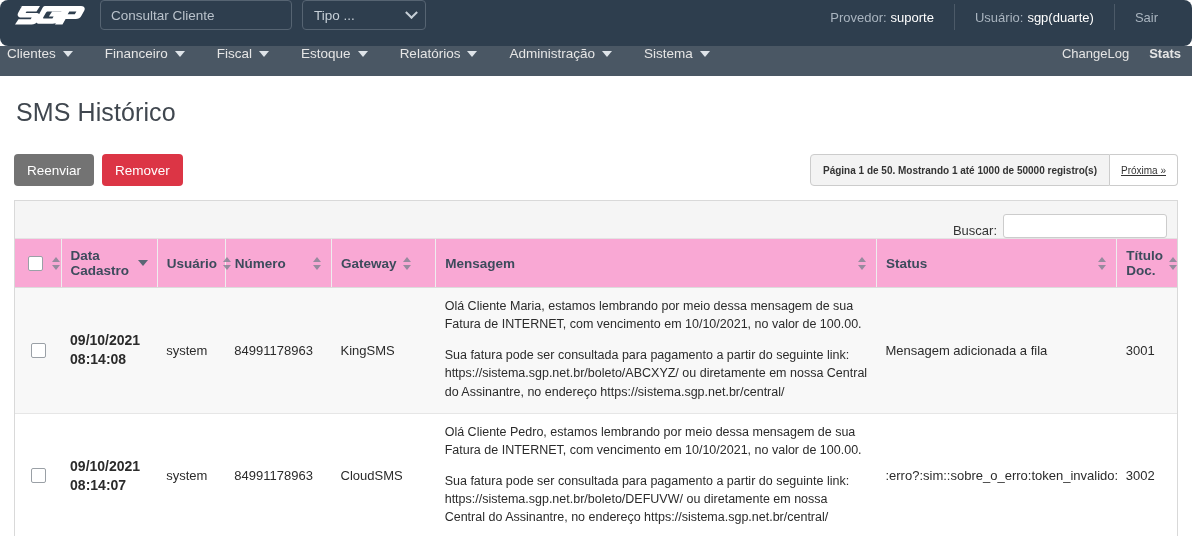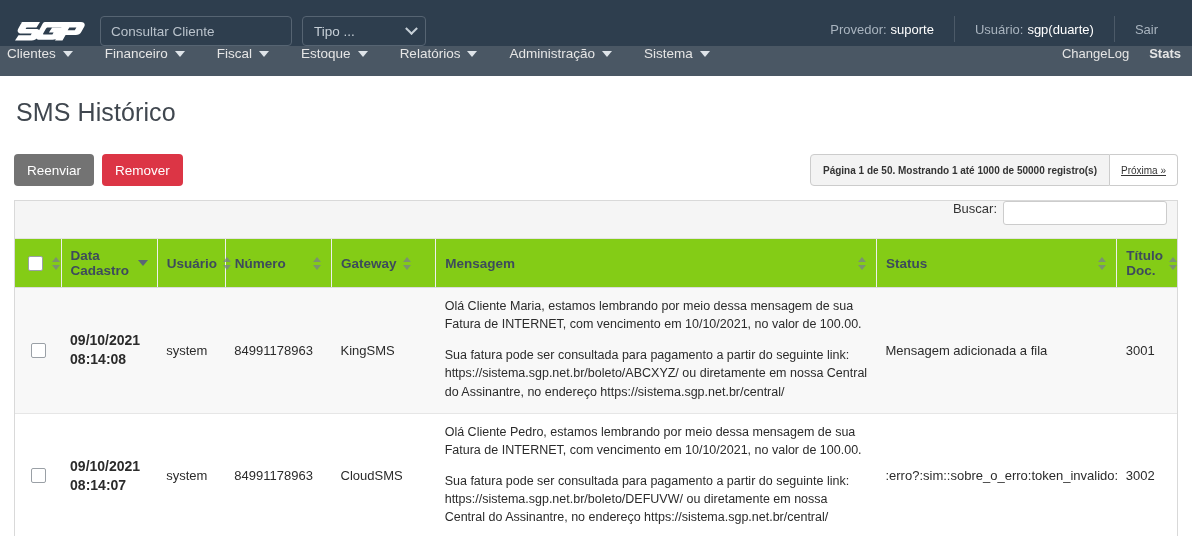--- a/index.html
+++ b/index.html
@@ -10,22 +10,23 @@
     background: #ffffff;
     font-family: "Liberation Sans", sans-serif;
     color: #333;
   }
 
   
   .topbar {
     height: 46px;
     background: #2e3e4e;
     display: flex;
-    align-items: flex-end;
+    align-items: flex-start;
     padding: 0 14px;
+    border-radius: 8px;
   }
   .logo {
     width: 72px; height: 30px;
     display: flex; align-items: center; justify-content: center;
     margin-right: 14px;
     flex: none;
   }
   .logo svg { display: block; }
 
   .topsearch {
@@ -166,41 +167,41 @@
   .panel {
     margin-top: 14px;
     border: 1px solid #d9d9d9;
     border-bottom: none;
     background: #fff;
   }
   .panel-toolbar {
     background: #f5f5f5;
     border-bottom: 1px solid #e3e3e3;
     height: 38px;
-    display: flex; align-items: flex-start; justify-content: flex-end;
+    display: flex; align-items: flex-end; justify-content: flex-end;
     padding: 0 10px;
   }
   .search-label { font-size: 13px; color: #333; margin-right: 6px; }
   .search-input {
     width: 164px; height: 24px;
     border: 1px solid #cccccc;
     border-radius: 3px;
     outline: none;
     padding: 0 6px;
     font-size: 13px;
     font-family: "Liberation Sans", sans-serif;
   }
 
   table {
     width: 100%;
     border-collapse: collapse;
     table-layout: fixed;
   }
   thead th {
-    background: #84cc16;
+    background: #f9a8d4;
     border-bottom: 1px solid #dcdcdc;
     border-right: 1px solid #eeeeee;
     color: #3d4b5c;
     font-size: 13.5px;
     font-weight: bold;
     text-align: left;
     padding: 9px 9px;
     vertical-align: middle;
   }
   thead th:last-child { border-right: none; }

